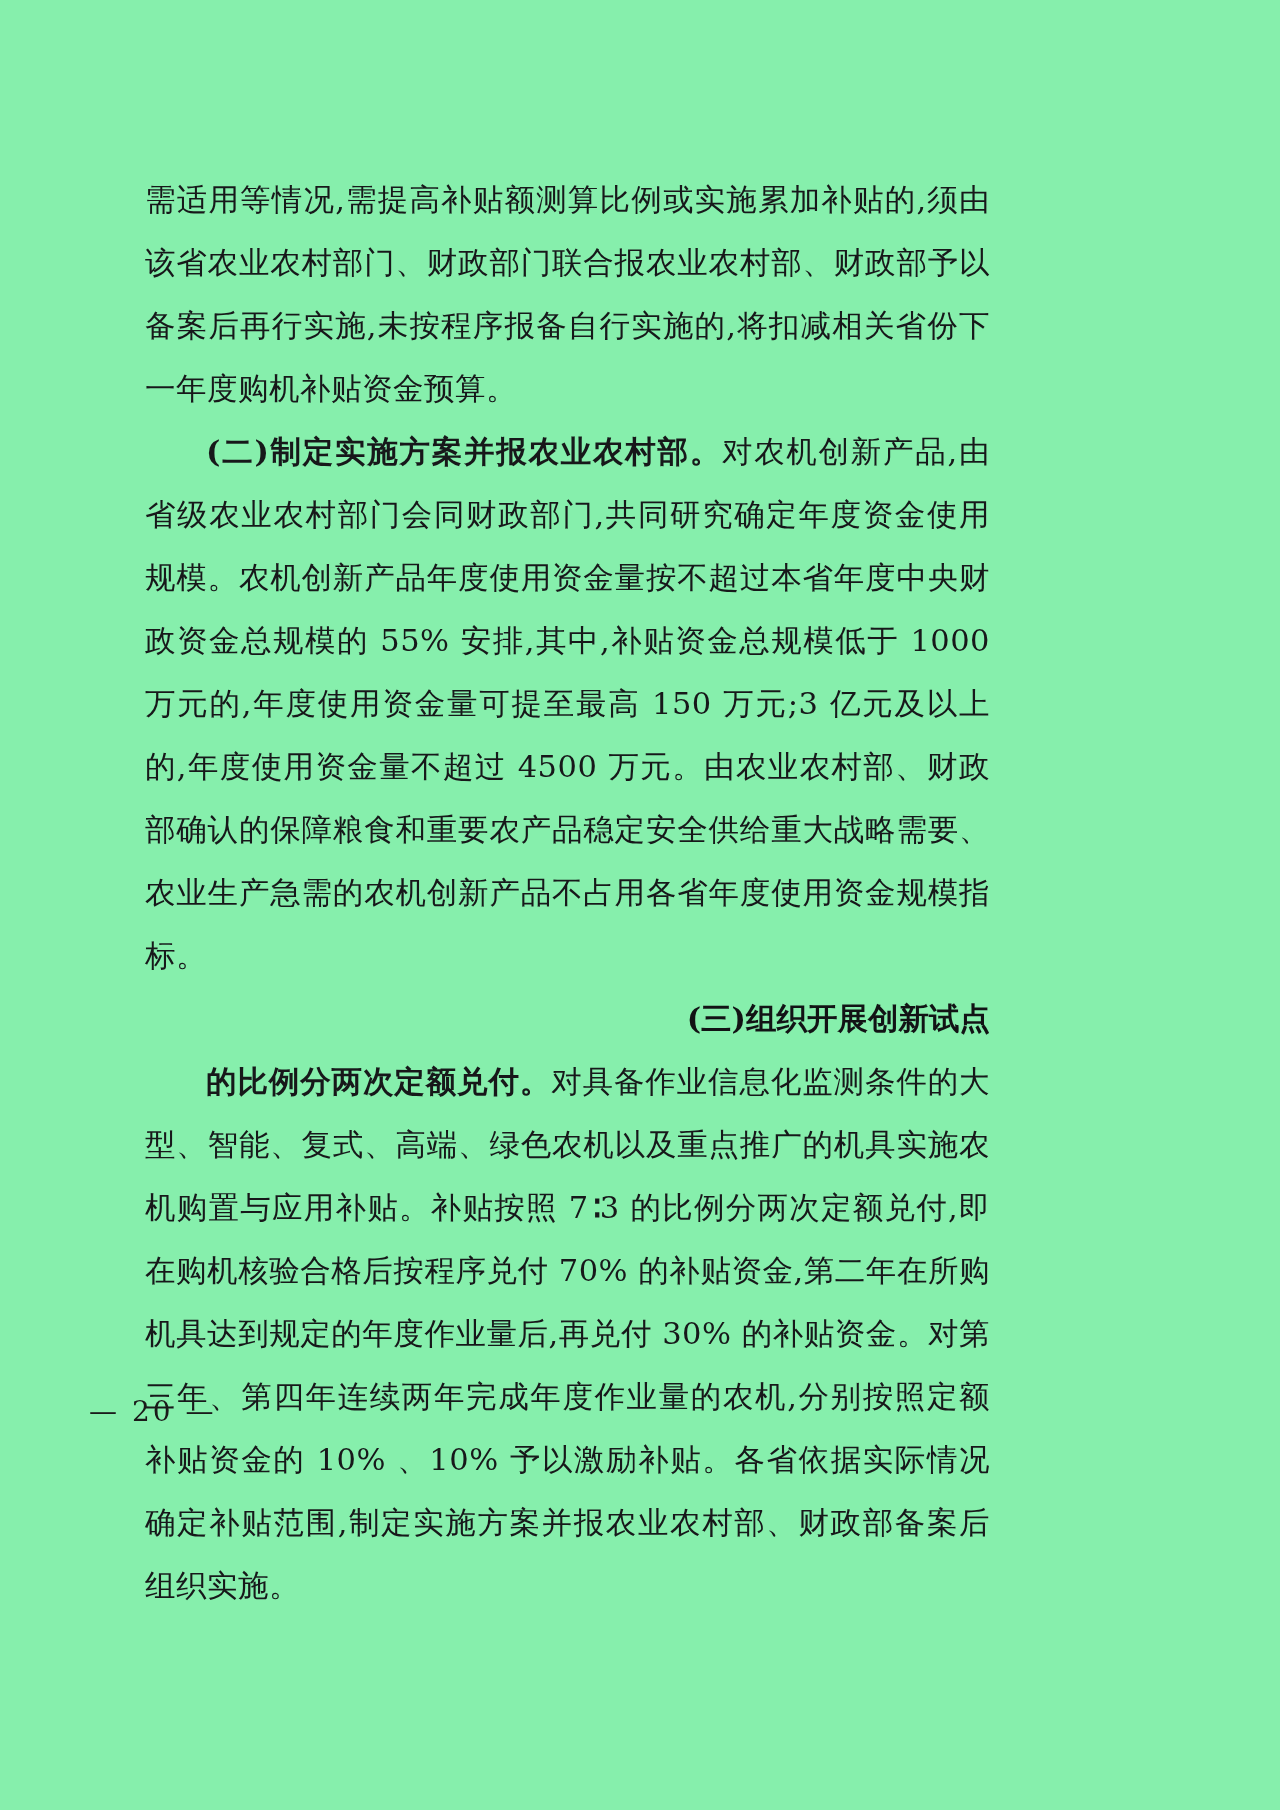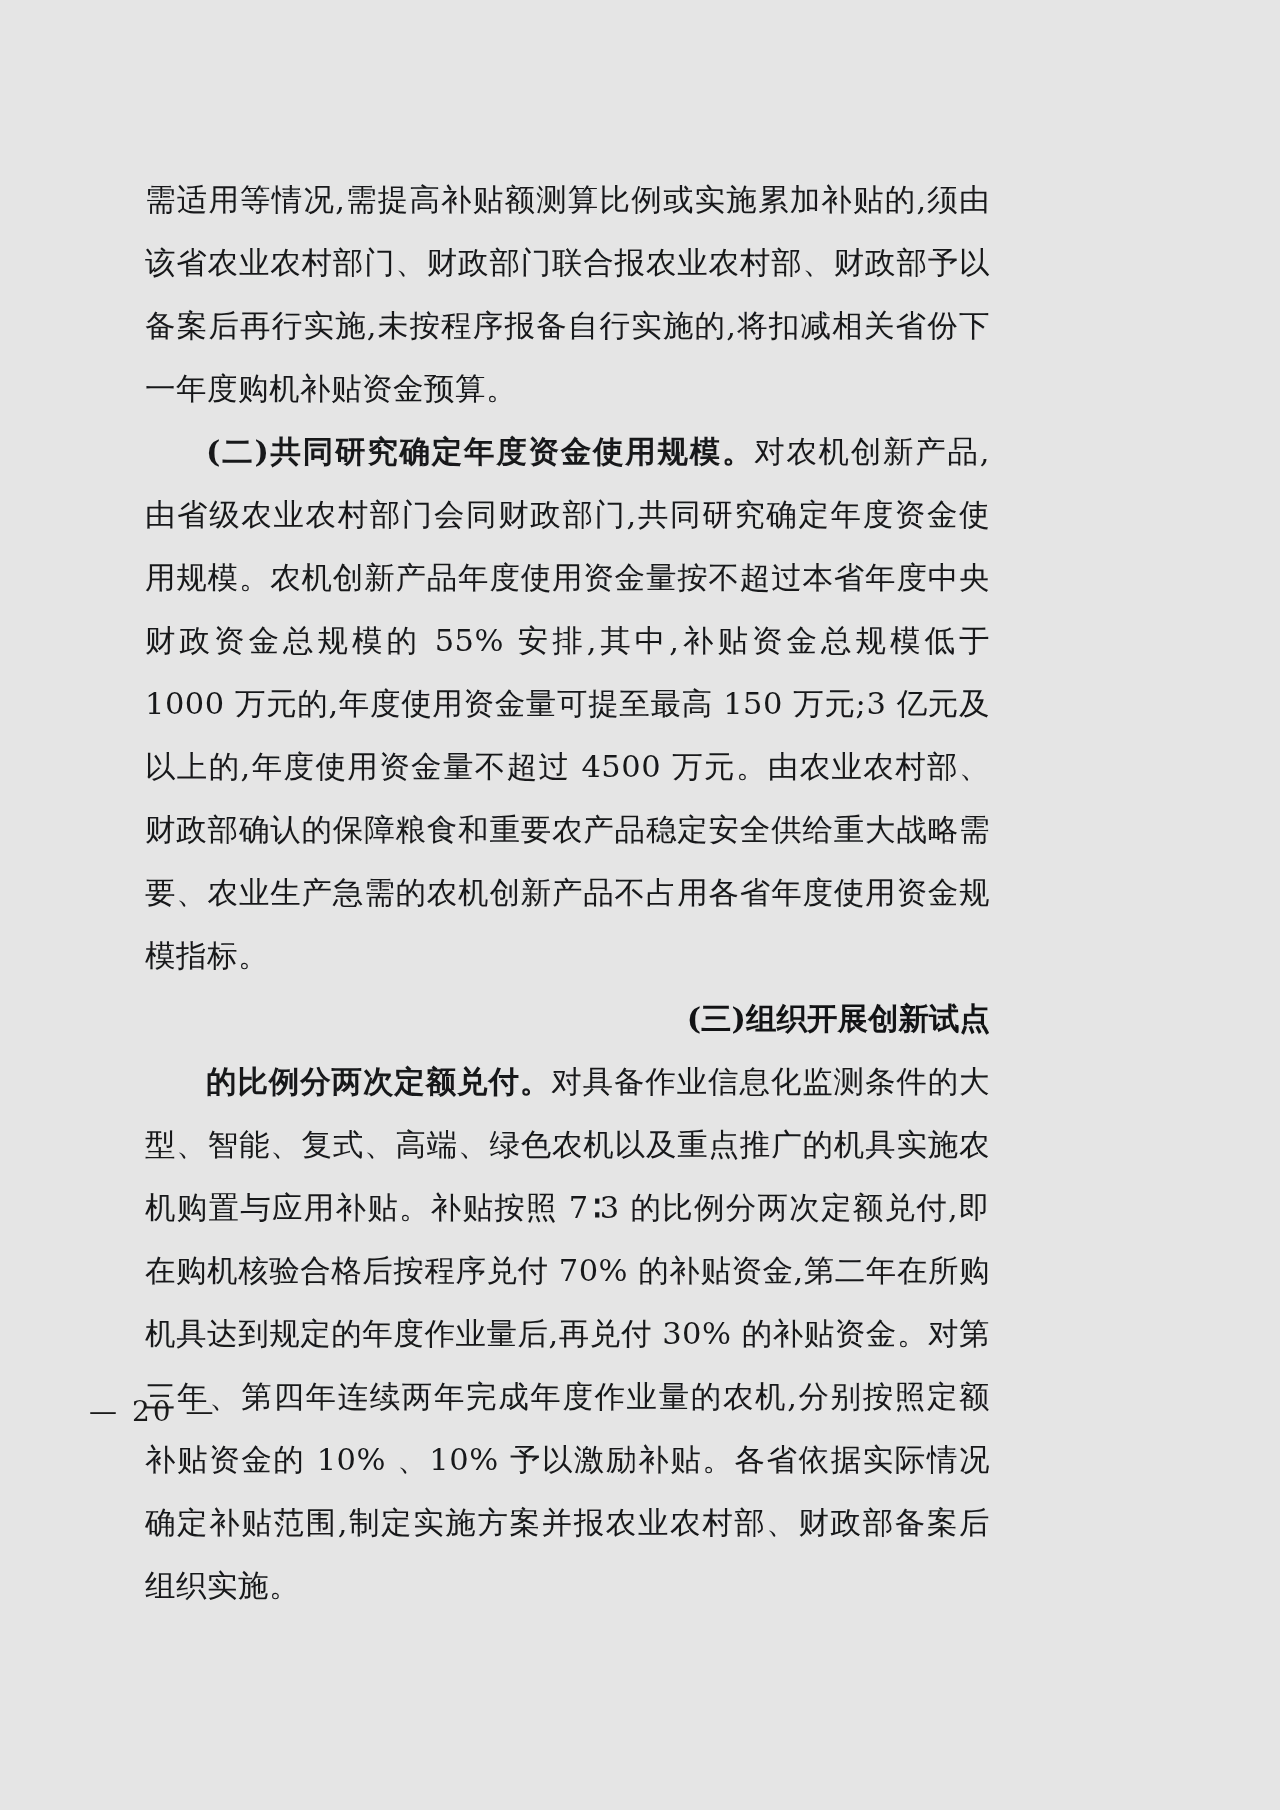--- a/index.html
+++ b/index.html
@@ -13,21 +13,21 @@
     position: relative;
     font-family: "DejaVu Serif", "Liberation Serif", serif;
     color: #1a1a1a;
   }
   .page {
     position: absolute;
     left: 0;
     top: 0;
     width: 1280px;
     height: 1810px;
-    background: #e5e5e5;
+    background: #86efac;
     overflow: hidden;
   }
   .content {
     position: absolute;
     left: 145px;
     top: 168px;
     width: 845px;
   }
   p.para {
     margin: 0;
@@ -72,21 +72,21 @@
 </style>
 </head>
 <body>
 
 <div class="page">
   <div class="content">
 
     <p class="para">需适用等情况,需提高补贴额测算比例或实施累加补贴的,须由该省农业农村部门、财政部门联合报农业农村部、财政部予以备案后再行实施,未按程序报备自行实施的,将扣减相关省份下一年度购机补贴资金预算。</p>
 
     <p class="para indent">
-      <span class="bold">(二)共同研究确定年度资金使用规模。</span><span>对农机创新产品,由省级农业农村部门会同财政部门,共同研究确定年度资金使用规模。农机创新产品年度使用资金量按不超过本省年度中央财政资金总规模的 55% 安排,其中,补贴资金总规模低于 1000 万元的,年度使用资金量可提至最高 150 万元;3 亿元及以上的,年度使用资金量不超过 4500 万元。由农业农村部、财政部确认的保障粮食和重要农产品稳定安全供给重大战略需要、农业生产急需的农机创新产品不占用各省年度使用资金规模指标。</span>
+      <span class="bold">(二)制定实施方案并报农业农村部。</span><span>对农机创新产品,由省级农业农村部门会同财政部门,共同研究确定年度资金使用规模。农机创新产品年度使用资金量按不超过本省年度中央财政资金总规模的 55% 安排,其中,补贴资金总规模低于 1000 万元的,年度使用资金量可提至最高 150 万元;3 亿元及以上的,年度使用资金量不超过 4500 万元。由农业农村部、财政部确认的保障粮食和重要农产品稳定安全供给重大战略需要、农业生产急需的农机创新产品不占用各省年度使用资金规模指标。</span>
     </p>
 
     <p class="heading">(三)组织开展创新试点</p>
 
     <p class="para indent">
       <span class="bold">的比例分两次定额兑付。</span><span>对具备作业信息化监测条件的大型、智能、复式、高端、绿色农机以及重点推广的机具实施农机购置与应用补贴。补贴按照 7∶3 的比例分两次定额兑付,即在购机核验合格后按程序兑付 70% 的补贴资金,第二年在所购机具达到规定的年度作业量后,再兑付 30% 的补贴资金。对第三年、第四年连续两年完成年度作业量的农机,分别按照定额补贴资金的 10% 、10% 予以激励补贴。各省依据实际情况确定补贴范围,制定实施方案并报农业农村部、财政部备案后组织实施。</span>
     </p>
 
   </div>
 

